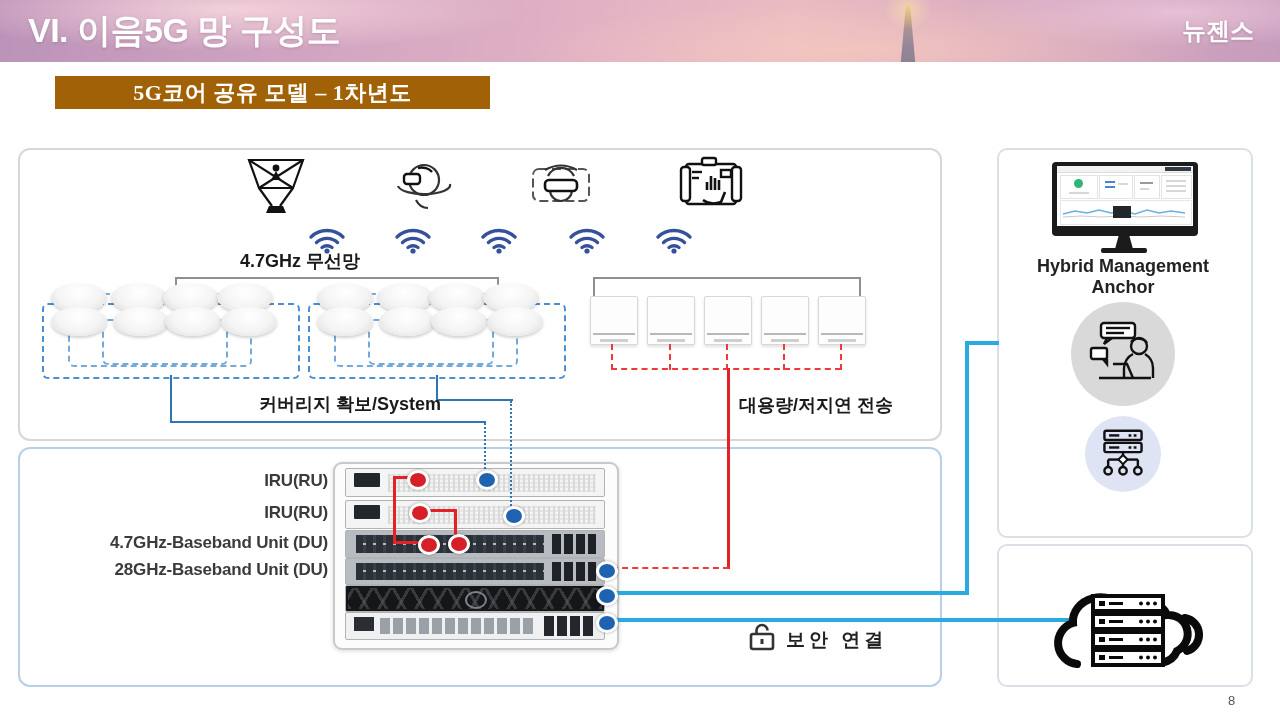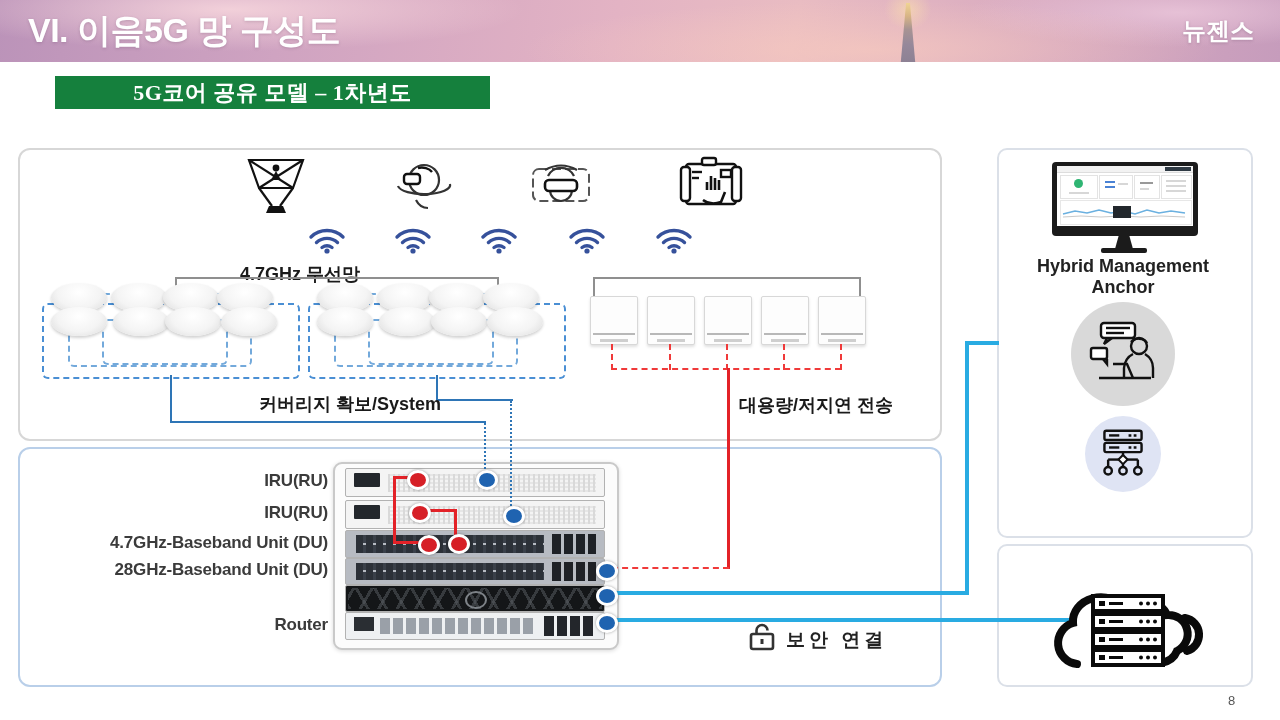--- a/index.html
+++ b/index.html
@@ -17,38 +17,38 @@
          clip-path:polygon(42% 0,58% 0,80% 100%,20% 100%);
          background:linear-gradient(#f0d494 0%,#d8b586 22%,#a79393 45%,#96889a 70%,#8d8194 100%);}
   .tower-glow{position:absolute;left:884px;top:0;width:48px;height:30px;
          background:radial-gradient(ellipse at 50% 30%, rgba(255,230,170,.55), rgba(255,230,170,0) 70%);}
   .hdr-title{position:absolute;left:28px;top:8px;color:#fff;font-size:34px;font-weight:800;
              letter-spacing:-.5px;text-shadow:0 1px 3px rgba(90,60,90,.25);}
   .hdr-logo{position:absolute;right:26px;top:15px;color:#fff;font-size:24px;font-weight:800;
             text-shadow:0 1px 3px rgba(90,60,90,.3);}
 
   
-  .badge{position:absolute;left:55px;top:76px;width:435px;height:33px;background:#15803d;
+  .badge{position:absolute;left:55px;top:76px;width:435px;height:33px;background:#a16207;
          color:#fff;font-family:"Liberation Serif","DejaVu Serif",serif;font-size:22px;font-weight:700;
          display:flex;align-items:center;justify-content:center;letter-spacing:.5px;}
 
   
   .box{position:absolute;border-radius:12px;background:#fff;}
   .box-top{left:18px;top:148px;width:920px;height:289px;border:2px solid #d7d7d7;}
   .box-bottom{left:18px;top:447px;width:920px;height:236px;border:2px solid #b9cfe9;}
   .panel{position:absolute;border-radius:10px;background:#fff;border:2px solid #dbe0e8;}
   .panel-hybrid{left:997px;top:148px;width:252px;height:386px;}
   .panel-core{left:997px;top:544px;width:252px;height:139px;}
 
   
   .dev{position:absolute;top:156px;width:66px;height:60px;}
   .wifi{position:absolute;top:224px;width:40px;height:30px;}
 
   
-  .band-label{position:absolute;top:262px;font-size:18px;font-weight:700;color:#1a1a1a;text-align:center;}
+  .band-label{position:absolute;top:249px;font-size:18px;font-weight:700;color:#1a1a1a;text-align:center;}
   .lbl47{left:140px;width:320px;}
   .lbl28{left:593px;width:269px;}
   .brk{position:absolute;border-color:#8f8f8f;border-style:solid;border-width:0;}
   .b47h{left:175px;top:277px;width:324px;border-top-width:2px;}
   .b47l{left:175px;top:277px;height:23px;border-left-width:2px;}
   .b47r{left:497px;top:277px;height:23px;border-left-width:2px;}
   .b28h{left:593px;top:277px;width:268px;border-top-width:2px;}
   .b28l{left:593px;top:277px;height:19px;border-left-width:2px;}
   .b28r{left:859px;top:277px;height:19px;border-left-width:2px;}
 
@@ -329,21 +329,20 @@
   <div class="unit u6 u-rtr">
       <div class="scr"></div>
       <div class="ports"></div>
       <div class="pblk"></div>
     </div>
 
   <div class="rack-label rl1">IRU(RU)</div>
   <div class="rack-label rl2">IRU(RU)</div>
   <div class="rack-label rl3">4.7GHz-Baseband Unit (DU)</div>
   <div class="rack-label rl4">28GHz-Baseband Unit (DU)</div>
-  <div class="rack-label rl6">Router</div>
 
   <div class="ln blu" style="left:170px;top:375px;width:2px;height:47px"></div>
   <div class="ln blu" style="left:170px;top:421px;width:316px;height:2px"></div>
   <div class="ln blu-dot" style="left:484px;top:423px;height:50px"></div>
   <div class="ln blu" style="left:436px;top:375px;width:2px;height:26px"></div>
   <div class="ln blu" style="left:436px;top:399px;width:77px;height:2px"></div>
   <div class="ln blu-dot" style="left:510px;top:401px;height:108px"></div>
 
   <div class="ln red" style="left:393px;top:476px;width:24px;height:3px"></div>
   <div class="ln red" style="left:393px;top:476px;width:3px;height:68px"></div>

